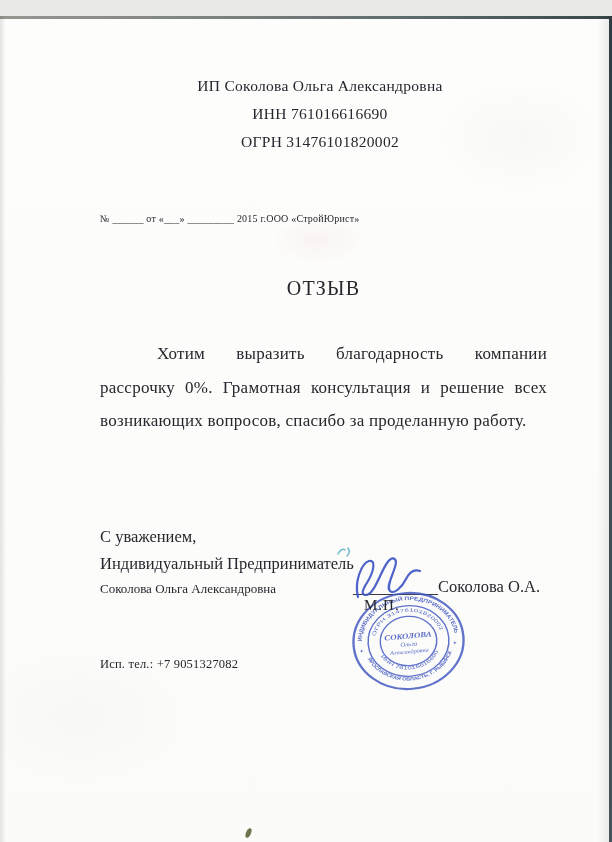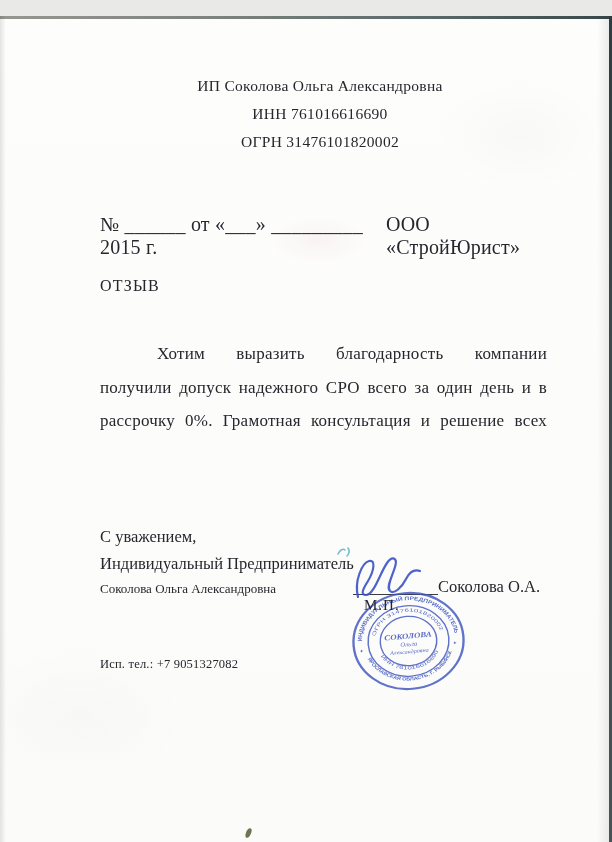--- a/index.html
+++ b/index.html
@@ -29,25 +29,25 @@
     background:linear-gradient(90deg,rgba(0,0,0,0.10),rgba(0,0,0,0.02) 40%,rgba(0,0,0,0.08));}
   .scan-speck{position:absolute;left:246px;top:812px;width:5px;height:10px;
     background:#6e744f;border-radius:60% 40% 55% 45%;transform:rotate(18deg);}
 
   
   .letterhead{position:absolute;top:56px;left:90px;width:460px;text-align:center;
     font-size:15.5px;line-height:28px;letter-spacing:0.3px;}
 
   
   .ref-row{position:absolute;top:197px;left:100px;width:447px;display:flex;
-    justify-content:space-between;font-size:20px;letter-spacing:0.2px;}
+    font-size:10px;letter-spacing:0.2px;}
 
   
-  .doc-title{position:absolute;top:261px;left:100px;width:447px;text-align:left;
-    font-size:16px;letter-spacing:1.2px;}
+  .doc-title{position:absolute;top:261px;left:100px;width:447px;text-align:center;
+    font-size:20px;letter-spacing:1.2px;}
 
   
   .body-par{position:absolute;top:321px;left:100px;width:447px;font-size:17px;letter-spacing:0.25px;}
   .bl{text-align:justify;text-align-last:justify;line-height:33.5px;white-space:normal;}
   .bl.first{padding-left:57px;}
   .bl.last{text-align-last:left;}
 
   
   .close-regards{position:absolute;top:511px;left:100px;font-size:16.5px;text-align:right;}
   .close-role{position:absolute;top:538px;left:100px;font-size:16.5px;}
@@ -84,22 +84,22 @@
 
   <div class="ref-row">
     <span>№ ______ от «___» _________ 2015 г.</span>
     <span>ООО «СтройЮрист»</span>
   </div>
 
   <div class="doc-title">ОТЗЫВ</div>
 
   <div class="body-par">
     <div class="bl first">Хотим выразить благодарность компании</div>
-    <div class="bl">получили допуск надежного СРО всего за один день и в</div>
     <div class="bl">рассрочку 0%. Грамотная консультация и решение всех</div>
+    <div class="bl last">возникающих вопросов, спасибо за проделанную работу.</div>
   </div>
 
   <div class="close-regards">С уважением,</div>
   <div class="close-role">Индивидуальный Предприниматель</div>
   <div class="close-name">Соколова Ольга Александровна</div>
 
   <div class="sig-underline"></div>
   <div class="signed-name">Соколова О.А.</div>
   <div class="seal-mark">М.П.</div>
 

